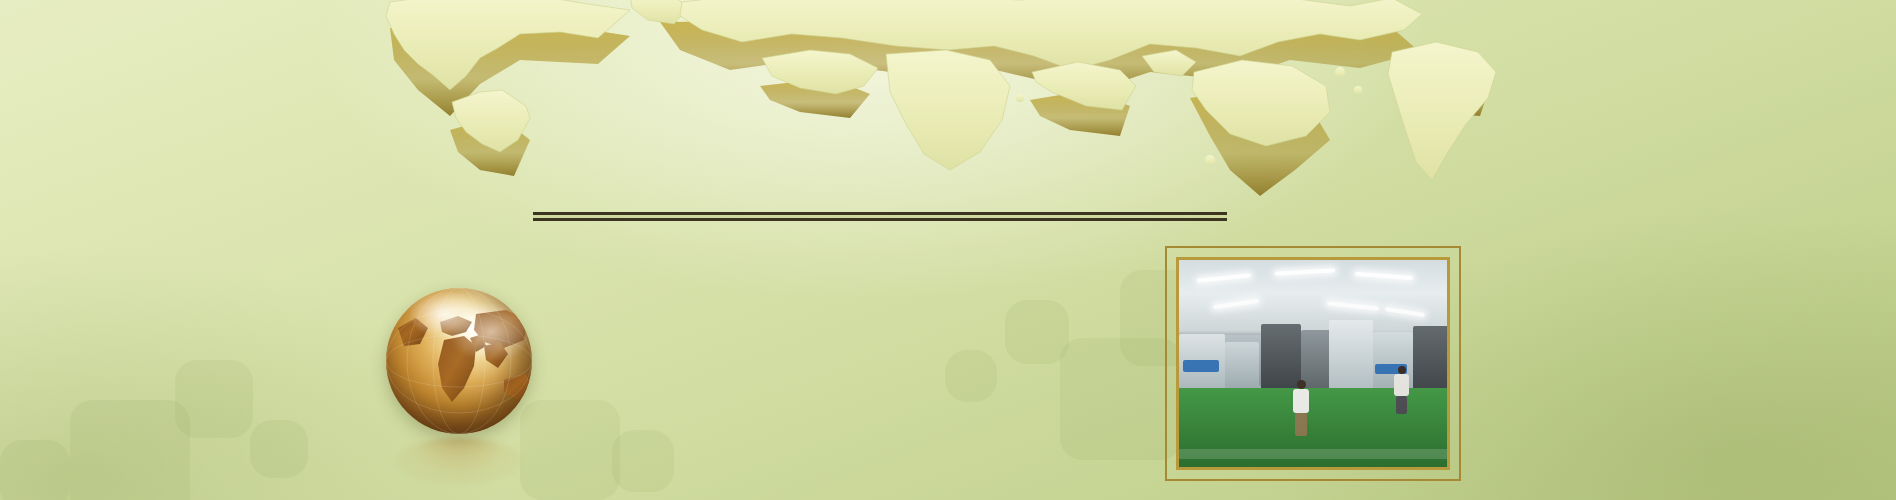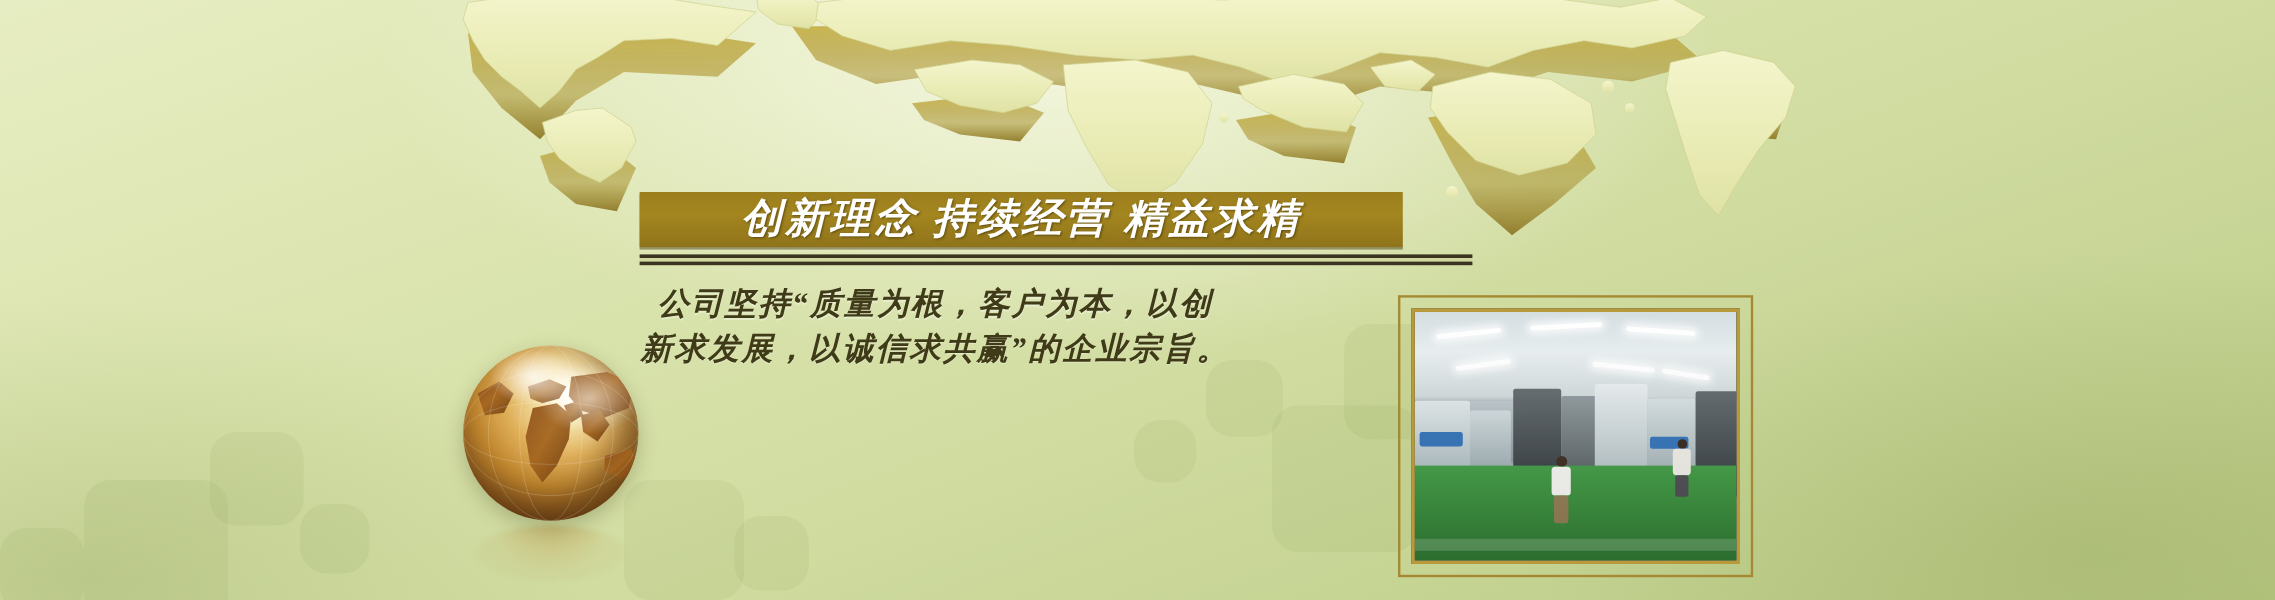--- a/index.html
+++ b/index.html
@@ -162,34 +162,27 @@
 
       <g fill="url(#mapTop)">
         <circle cx="1010" cy="78" r="5"></circle>
         <circle cx="1028" cy="96" r="4"></circle>
         <circle cx="690" cy="104" r="4"></circle>
         <circle cx="880" cy="166" r="5"></circle>
       </g>
     </svg>
   </div>
 
-  <div id="banner" data-name="headline-banner">
-    <div id="banner-text" data-name="headline-text">创新理念  持续经营  精益求精</div>
-  </div>
 
   <div id="rule" data-name="divider-double-rule">
     <div class="r1" data-name="divider-line-top"></div>
     <div class="gap" data-name="divider-gap"></div>
     <div class="r2" data-name="divider-line-bottom"></div>
   </div>
 
-  <div id="para" data-name="company-motto-paragraph">
-    <span class="ln ln1" data-name="motto-line-1">公司坚持“质量为根，客户为本，以创</span>
-    <span class="ln ln2" data-name="motto-line-2">新求发展，以诚信求共赢”的企业宗旨。</span>
-  </div>
 
   <div id="globe-wrap" data-name="golden-globe">
     <div id="globe-refl" data-name="globe-reflection"></div>
     <div id="globe-base" data-name="globe-sphere">
       <svg viewBox="0 0 146 146" aria-hidden="true">
         <defs>
           <clipPath id="sphereClip">
               <circle cx="73" cy="73" r="73"></circle>
             </clipPath>
           <linearGradient id="landG" x1="0" y1="0" x2="1" y2="1">

